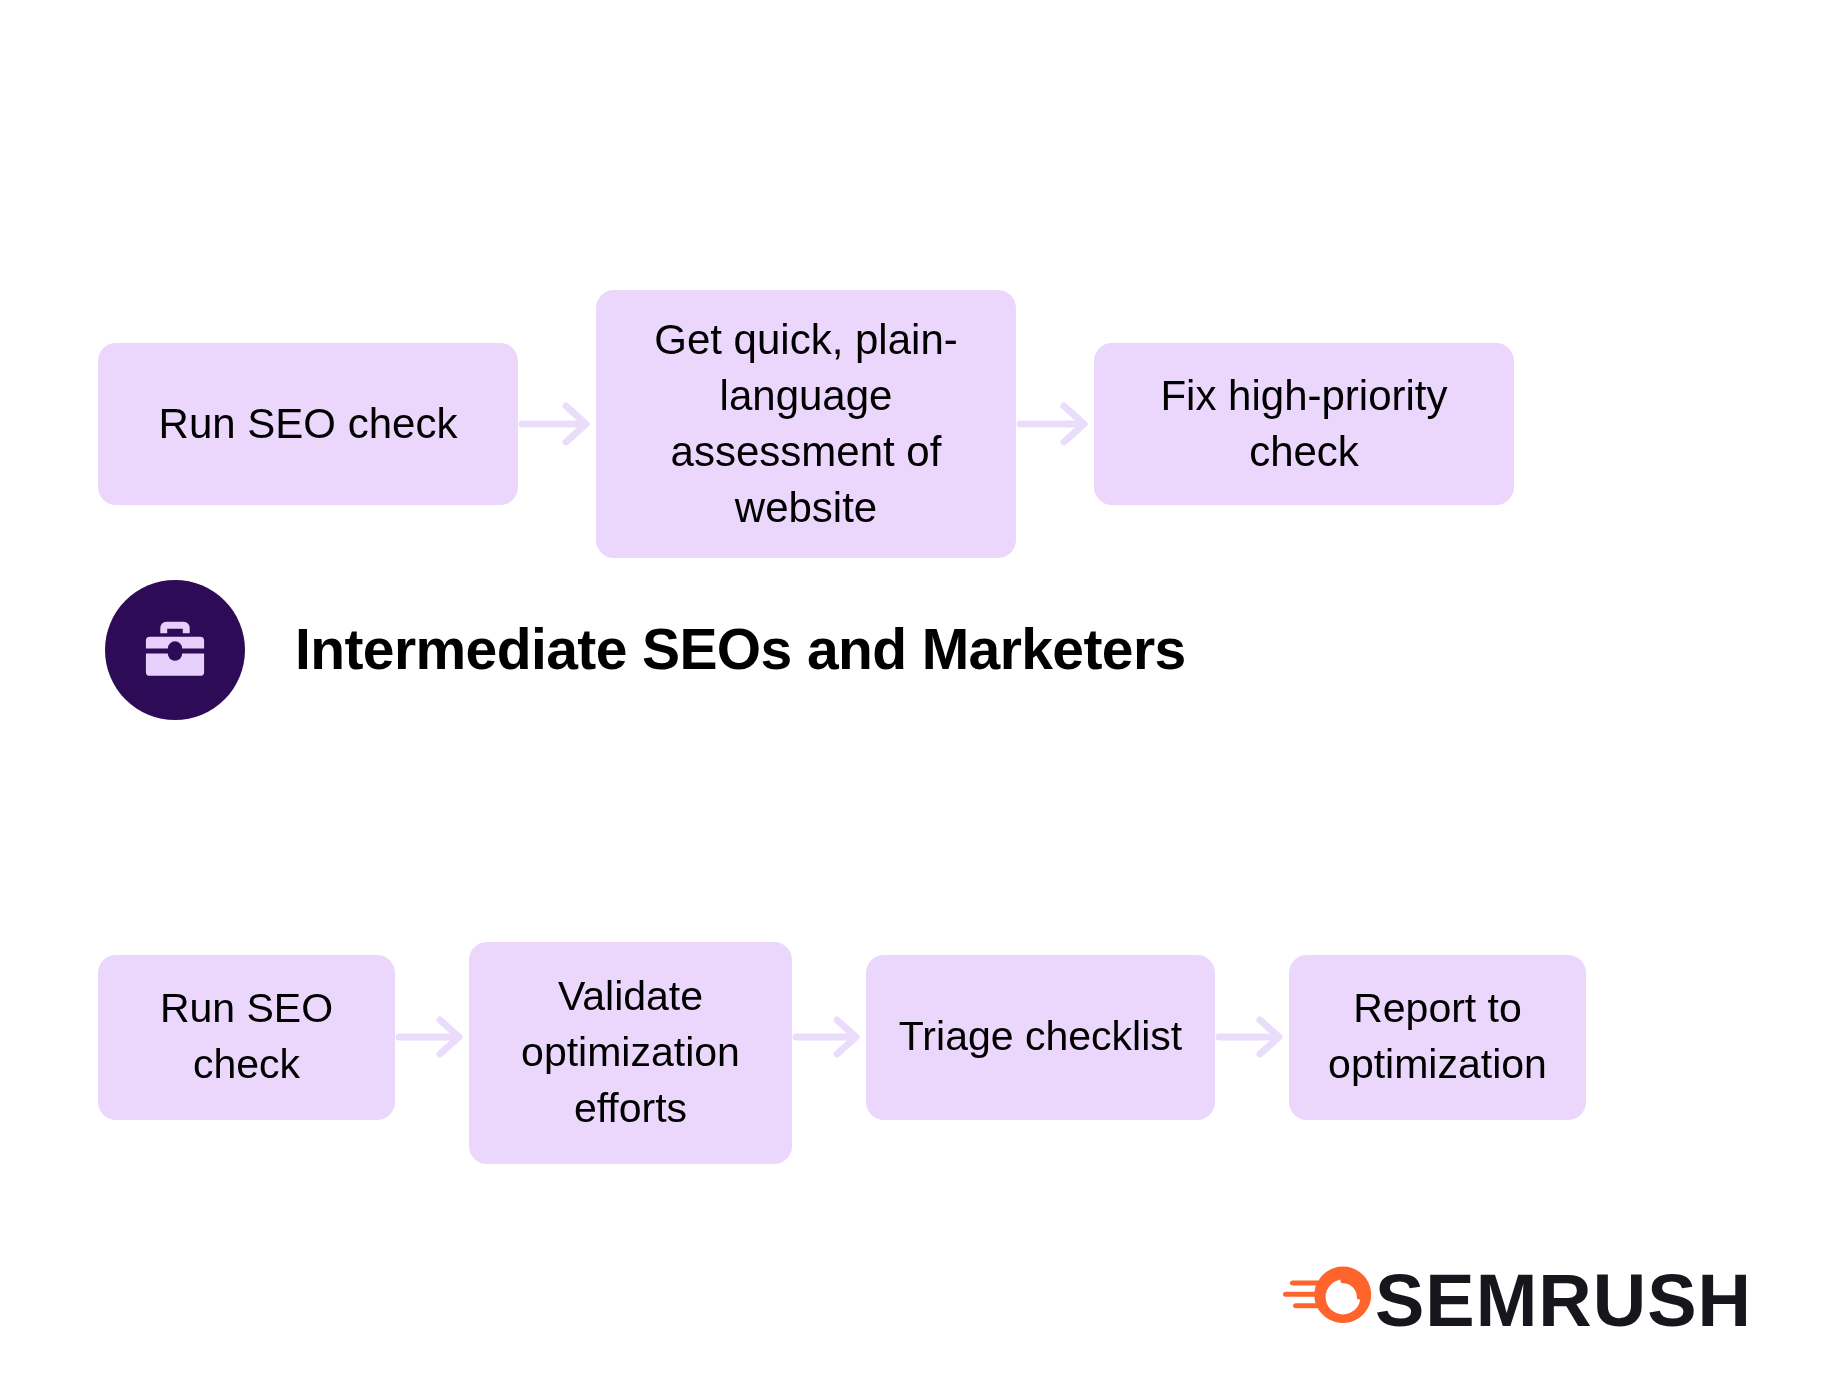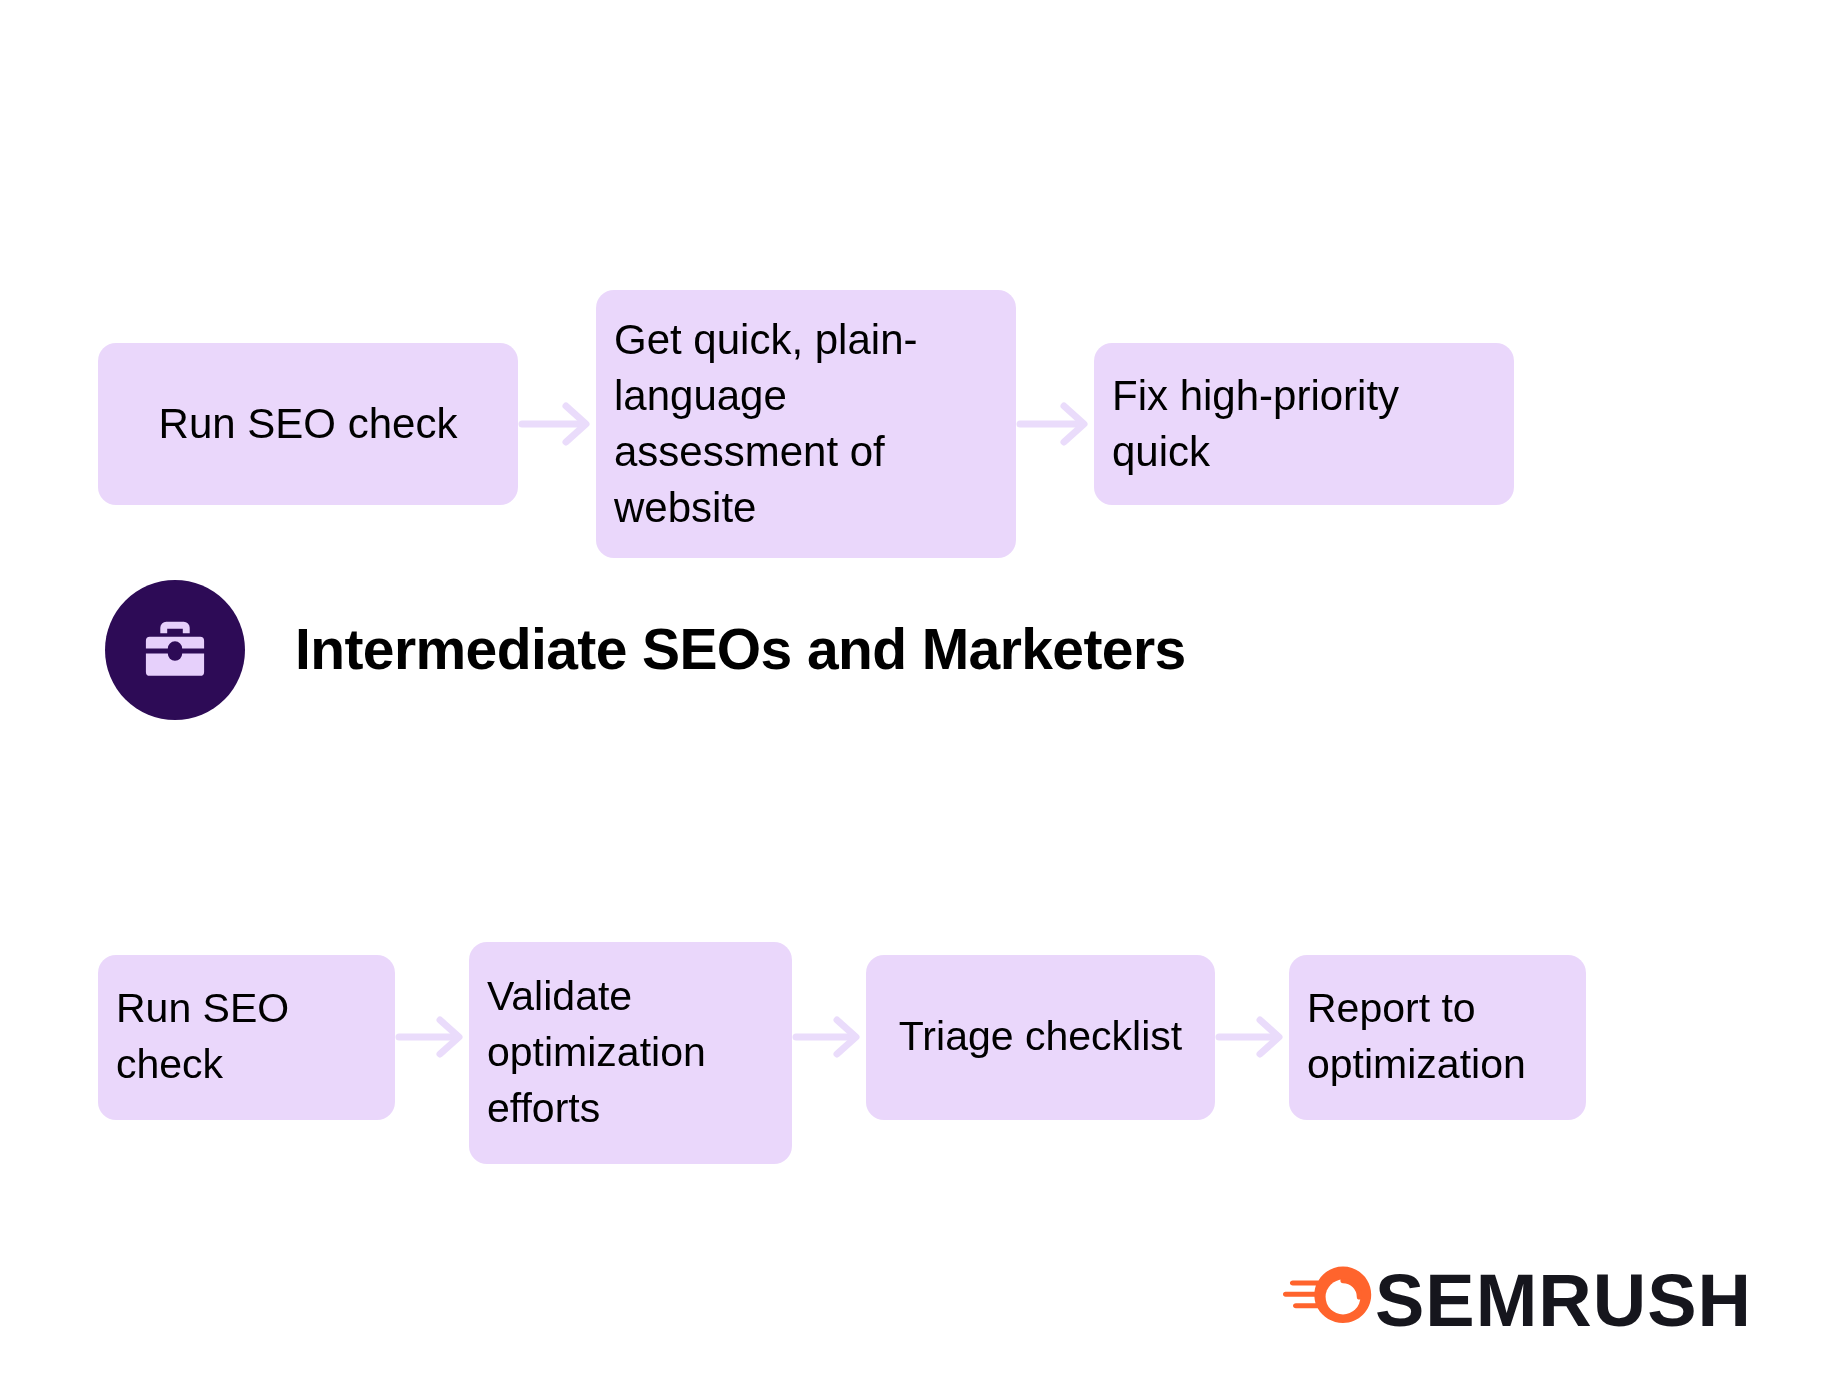--- a/index.html
+++ b/index.html
@@ -44,20 +44,21 @@
   
   .flow {
     display: flex;
     align-items: center;
     padding-left: 98px;
   }
   .node {
     background: #EAD7FB;
     border-radius: 18px;
     color: #000000;
+    text-align: center;
     display: flex;
     align-items: center;
     justify-content: center;
     padding: 26px 18px;
   }
   .node span { display: block; }
   .arrow {
     flex: 0 0 auto;
     display: flex; align-items: center; justify-content: center;
   }
@@ -115,21 +116,21 @@
     <div class="node n1">
       <span>Get quick, plain-language assessment of website</span>
     </div>
     <div class="arrow">
       <svg width="78" height="60" viewBox="0 0 78 60" fill="none" stroke="#EADCFB" stroke-width="7" stroke-linecap="round" stroke-linejoin="round">
         <path d="M4 30h62"></path>
           <path d="M48 12l20 18-20 18"></path>
       </svg>
     </div>
     <div class="node n2">
-      <span>Fix high-priority quick</span>
+      <span>Fix high-priority check</span>
     </div>
   </div>
 
   <div class="section" style="top:580px;margin-left:7px;">
     <div class="sec-head">
       <div class="badge">
         <span>
           <svg width="72" height="72" viewBox="0 0 24 24">
             <g fill="#E6D0FB">
               <path d="M9.1 2.6h5.8a2 2 0 0 1 2 2v1.8h-2.3V4.9H9.4v1.5H7.1V4.6a2 2 0 0 1 2-2Z"></path>

